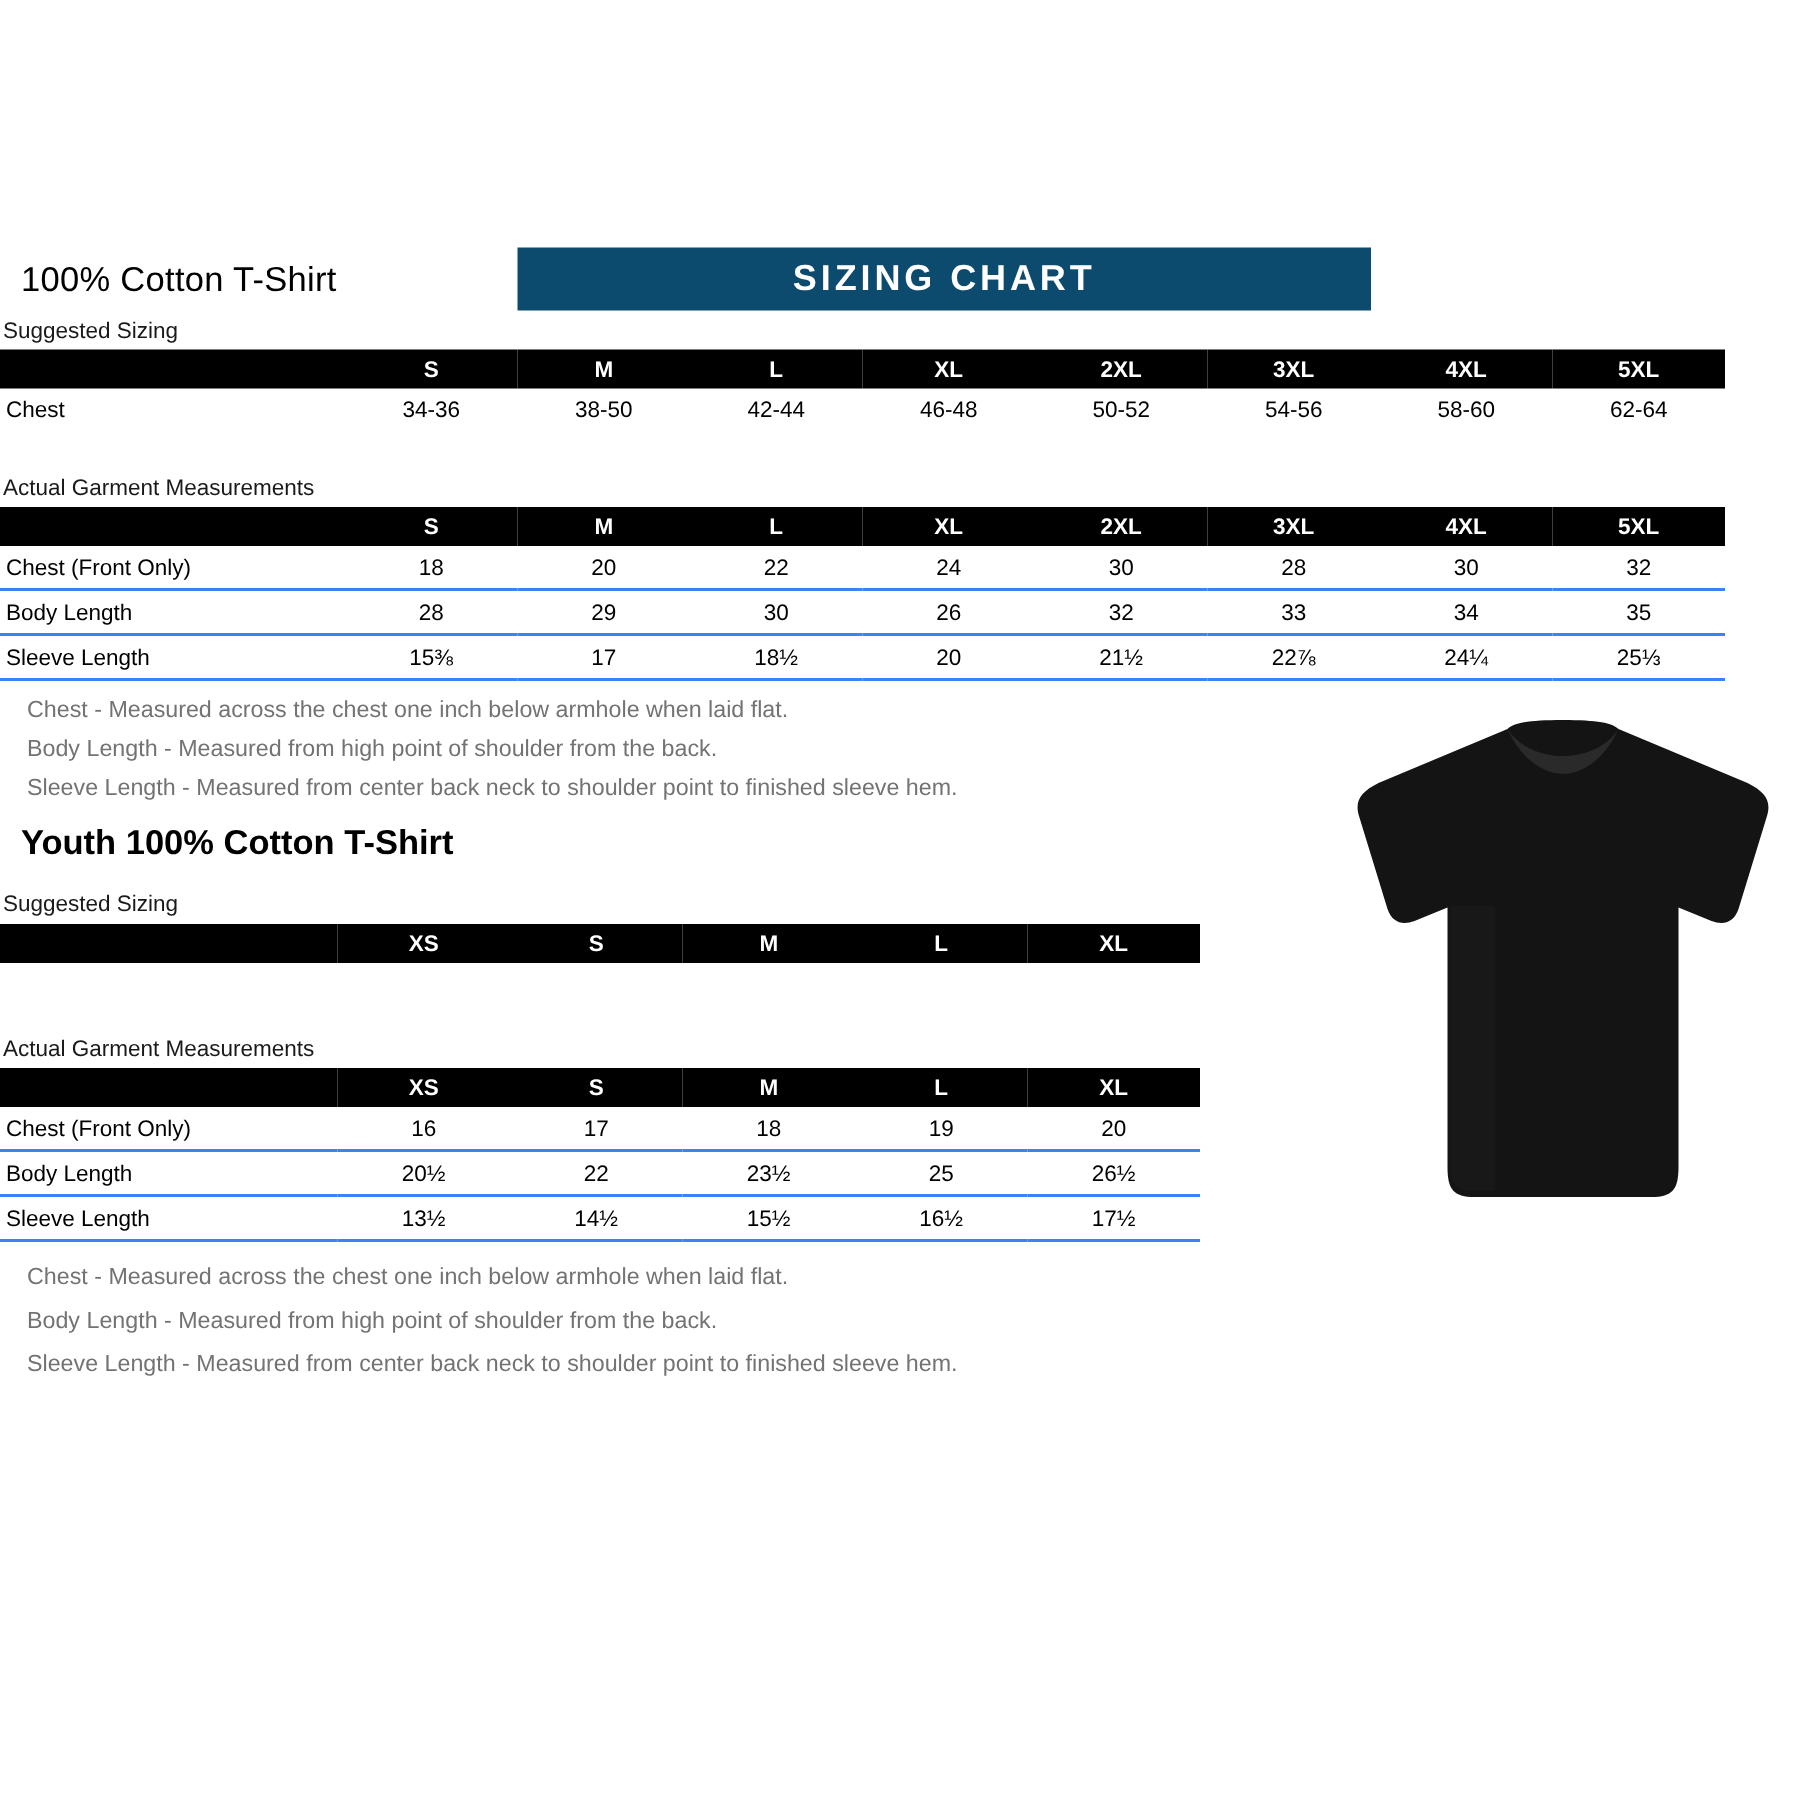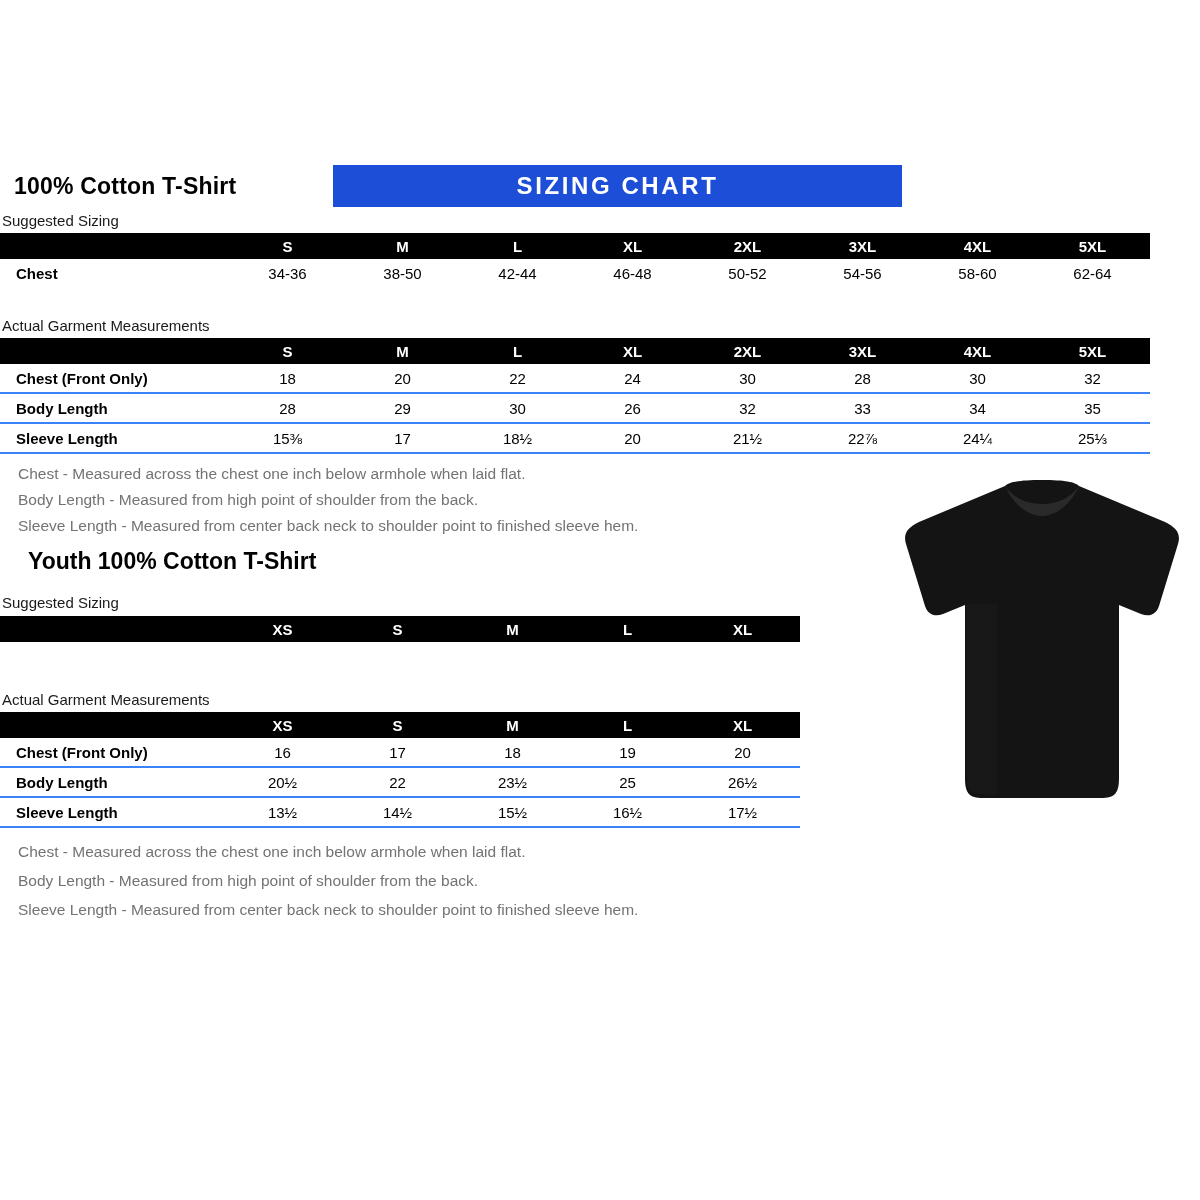--- a/index.html
+++ b/index.html
@@ -30,31 +30,31 @@
     left: 14px;
     top: 165px;
     width: 900px;
     height: 42px;
   }
   .adult-title {
     position: absolute;
     left: 0;
     top: 0;
     font-size: 23px;
-    font-weight: 700;
+    font-weight: 400;
     letter-spacing: 0.2px;
     line-height: 42px;
   }
   .sizing-banner {
     position: absolute;
-    left: 319px;
+    left: 331px;
     top: 0;
     width: 569px;
     height: 42px;
-    background: #1d4ed8;
+    background: #0c4a6e;
   }
   .sizing-banner span {
     display: block;
     text-align: center;
     color: #ffffff;
     font-size: 24px;
     font-weight: 700;
     letter-spacing: 2.6px;
     line-height: 42px;
   }
@@ -82,22 +82,22 @@
   }
   .tbl .hdr td {
     background: #000000;
     color: #ffffff;
     font-weight: 700;
     font-size: 15px;
     height: 26px;
   }
   .tbl .rowlabel {
     text-align: left;
-    padding-left: 16px;
-    font-weight: 700;
+    padding-left: 4px;
+    font-weight: 400;
     font-size: 15px;
   }
   .tbl .datarow td {
     border-bottom: 2px solid #3b82f6;
     font-size: 15px;
   }
   .tbl .datarow.nolines td {
     border-bottom: none;
   }
 
@@ -117,21 +117,21 @@
   .notes {
     position: absolute;
     font-size: 15.5px;
     color: #737373;
     line-height: 26px;
   }
 
   
   .youth-title {
     position: absolute;
-    left: 28px;
+    left: 14px;
     top: 548px;
     font-size: 23px;
     font-weight: 600;
   }
 
   #youth-suggested {
     left: 0px;
     top: 616px;
     width: 800px;
   }

